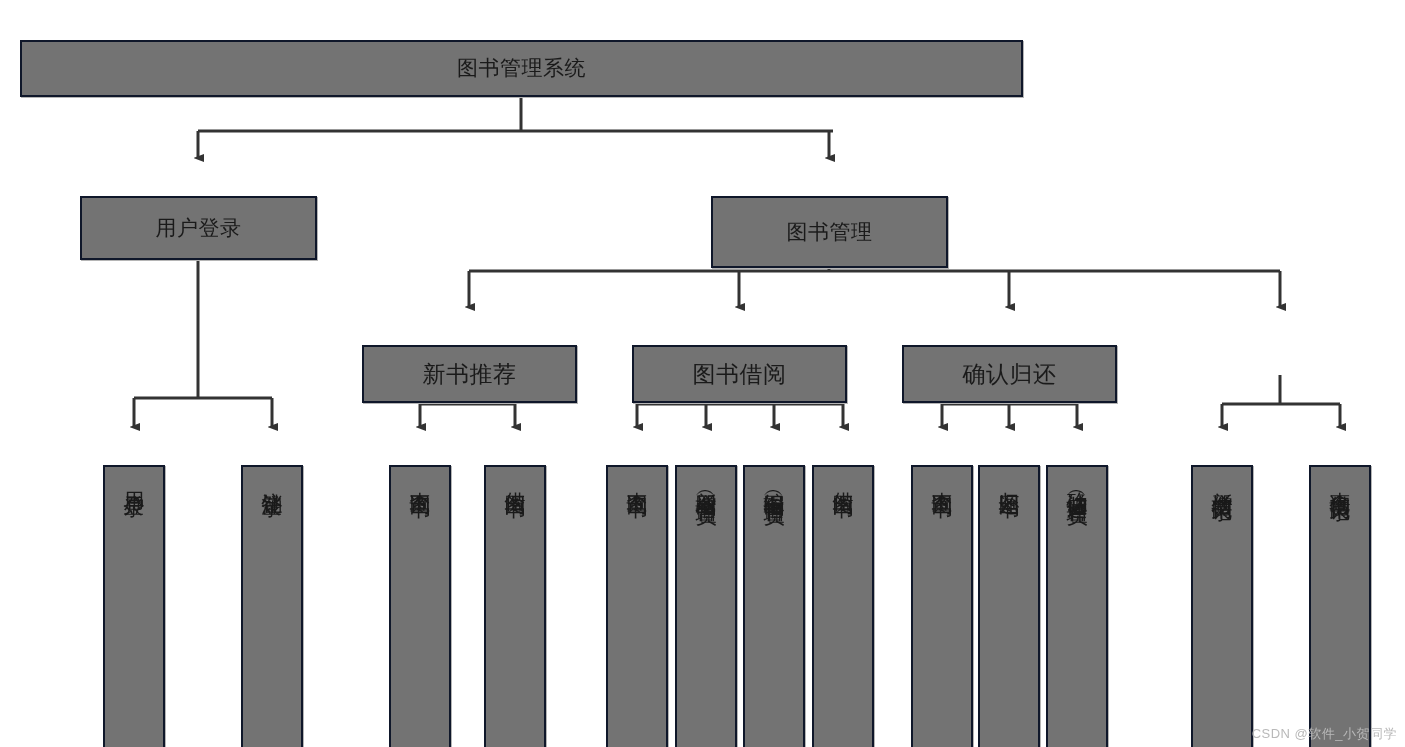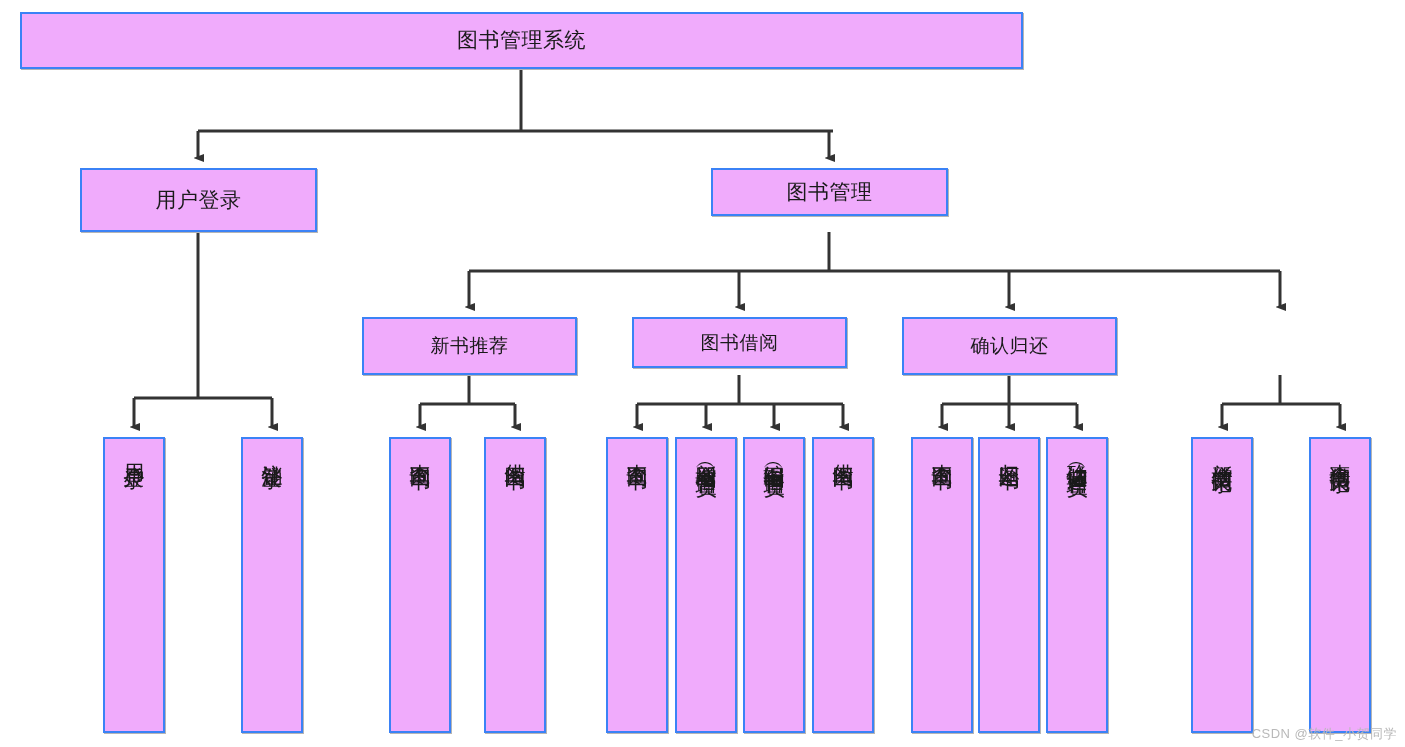--- a/index.html
+++ b/index.html
@@ -25,38 +25,39 @@
     position: absolute;
     left: 0;
     top: 0;
     width: 1405px;
     height: 747px;
   }
   
   .node-box {
     position: absolute;
     box-sizing: border-box;
-    background: #f0abfc;
-    border: 2px solid #3b82f6;
+    background: #737373;
+    border: 2px solid #0f172a;
     box-shadow: 1px 1px 0 0 #b5b5b5;
     display: flex;
     align-items: center;
     justify-content: center;
     overflow: hidden;
+    margin-top: 28px;
   }
   .node-label {
     color: #1a1a1a;
     text-align: center;
     line-height: 1.25;
     white-space: nowrap;
     letter-spacing: 0.5px;
   }
   .node-root .node-label { font-size: 21px; }
   .node-l1 .node-label  { font-size: 21px; }
-  .node-l2 .node-label  { font-size: 19px; }
+  .node-l2 .node-label  { font-size: 23px; }
   
   .node-leaf {
     align-items: flex-start;
     justify-content: center;
     padding-top: 8px;
   }
   .node-leaf .node-label {
     writing-mode: vertical-rl;
     text-orientation: upright;
     font-size: 21px;
@@ -130,28 +131,28 @@
     </g>
   </svg>
 
   <div class="node-box node-root" style="left:20px; top:12px; width:1003px; height:57px;">
     <span class="node-label">图书管理系统</span>
   </div>
 
   <div class="node-box node-l1" style="left:80px; top:168px; width:237px; height:64px;">
     <span class="node-label">用户登录</span>
   </div>
-  <div class="node-box node-l1" style="left:711px; top:168px; width:237px; height:48px;">
+  <div class="node-box node-l1" style="left:711px; top:168px; width:237px; height:72px;">
     <span class="node-label">图书管理</span>
   </div>
 
   <div class="node-box node-l2" style="left:362px; top:317px; width:215px; height:58px;">
     <span class="node-label">新书推荐</span>
   </div>
-  <div class="node-box node-l2" style="left:632px; top:317px; width:215px; height:51px;">
+  <div class="node-box node-l2" style="left:632px; top:317px; width:215px; height:58px;">
     <span class="node-label">图书借阅</span>
   </div>
   <div class="node-box node-l2" style="left:902px; top:317px; width:215px; height:58px;">
     <span class="node-label">确认归还</span>
   </div>
 
   <div class="node-box node-leaf" style="left:103px; top:437px; width:62px; height:296px;">
     <span class="node-label">用户登录</span>
   </div>
   <div class="node-box node-leaf" style="left:241px; top:437px; width:62px; height:296px;">

